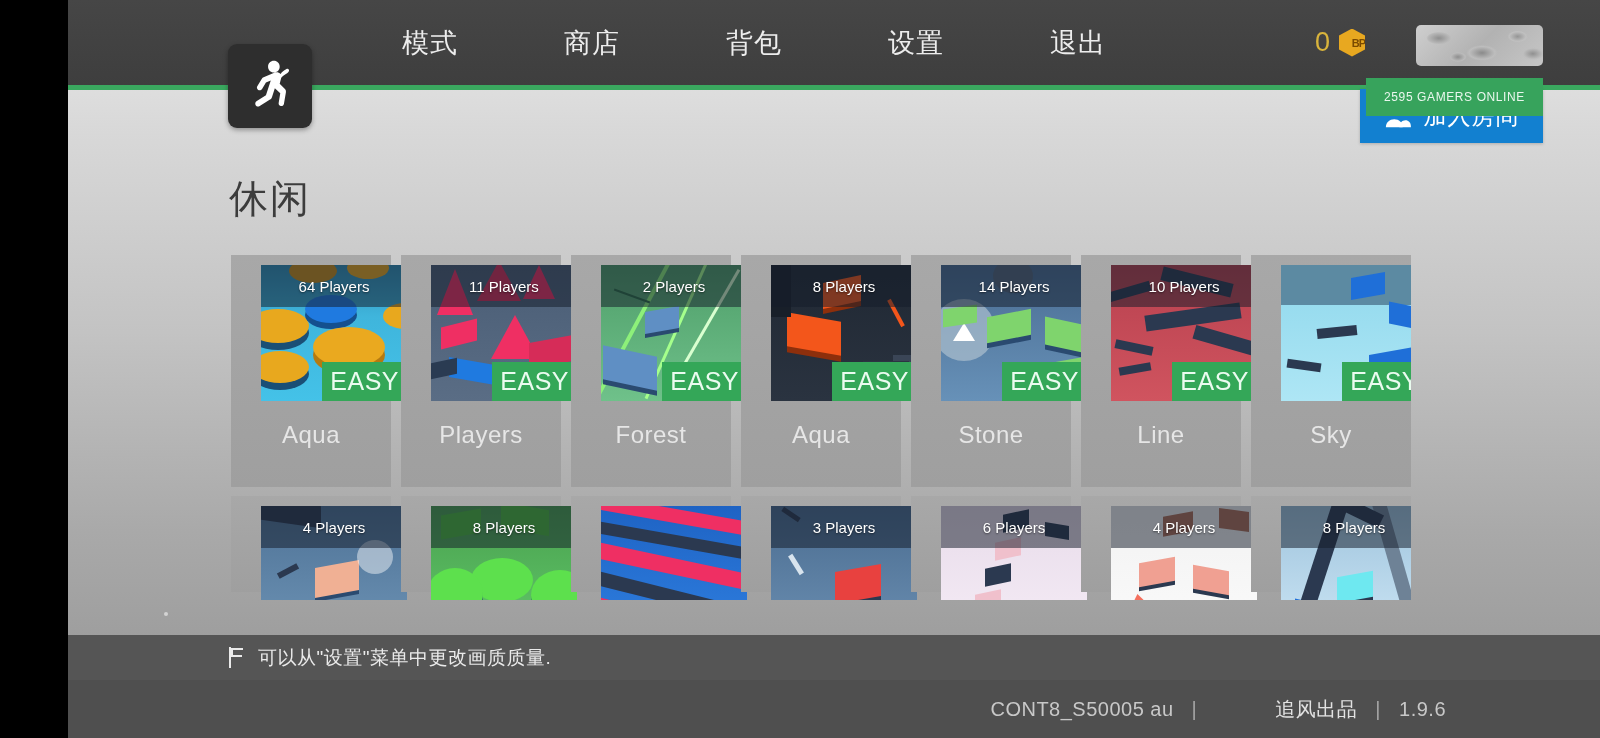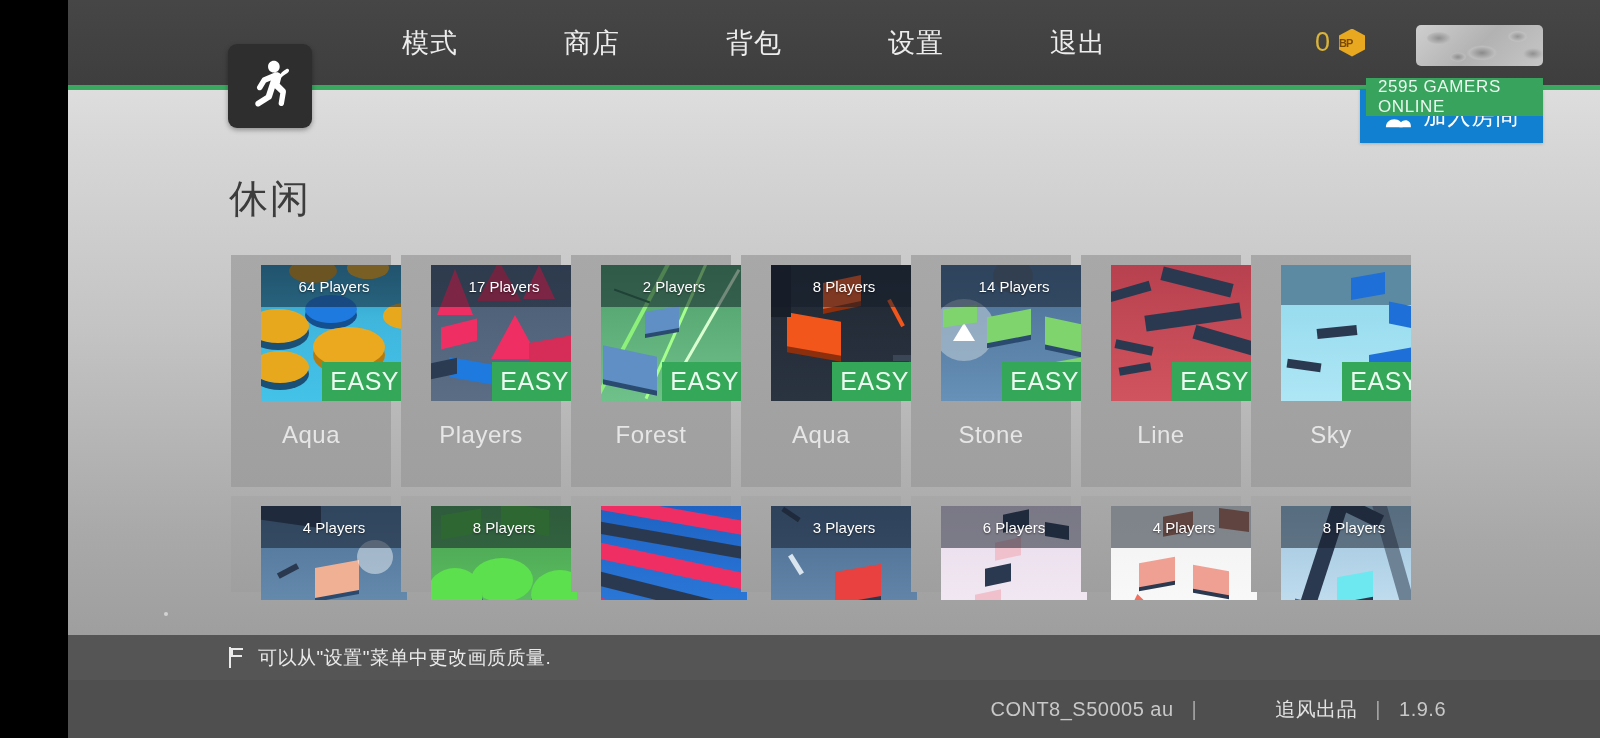--- a/index.html
+++ b/index.html
@@ -52,42 +52,42 @@
 
   .coin-wrap {
     position:absolute; right:235px; top:27px; display:flex; align-items:center; gap:9px;
   }
   .coin-count { color:#d9b43c; font-size:27px; }
   .coin-icon { width:26px; height:28px; position:relative; }
   .hexagon {
     width:26px; height:28px;
     background:#e8a820;
     clip-path:polygon(50% 0%,100% 25%,100% 75%,50% 100%,0% 75%,0% 25%);
-    display:flex; align-items:center; justify-content:flex-start;
+    display:flex; align-items:center; justify-content:flex-end;
   }
   .hexagon span { font-size:11px; color:#7a4a00; font-weight:bold; letter-spacing:-1px; }
 
   .avatar-strip {
     position:absolute; right:57px; top:25px; width:127px; height:41px;
     border-radius:5px; overflow:hidden;
     background:
       radial-gradient(ellipse 18px 9px at 18% 32%, #8f8f8f 0%, #b9b9b9 60%, transparent 70%),
       radial-gradient(ellipse 22px 11px at 52% 68%, #8a8a8a 0%, #bdbdbd 58%, transparent 72%),
       radial-gradient(ellipse 14px 8px at 80% 28%, #959595 0%, #c0c0c0 60%, transparent 72%),
       radial-gradient(ellipse 12px 7px at 33% 78%, #8d8d8d 0%, #bbb 60%, transparent 72%),
       radial-gradient(ellipse 16px 9px at 92% 70%, #909090 0%, #bebebe 60%, transparent 72%),
       linear-gradient(135deg,#cfcfcf 0%,#b2b2b2 50%,#c6c6c6 100%);
   }
 
   .online-badge {
     position:absolute; right:57px; top:78px; width:177px; height:38px;
     background:#37a35c; display:flex; align-items:center; justify-content:center;
     z-index:13;
   }
-  .online-badge span { color:#eaf7ee; font-size:17px; letter-spacing:.6px;padding-left:12px; }
+  .online-badge span { color:#eaf7ee; font-size:12px; letter-spacing:.6px; }
 
   
   .page-title {
     position:absolute; left:161px; top:172px;
     font-size:39px; color:#3c3c3c; letter-spacing:2px;
   }
 
   .join-btn {
     position:absolute; right:57px; top:89px; width:183px; height:54px;
     background:#1280d0; display:flex; align-items:center; justify-content:center; gap:12px;
@@ -262,21 +262,21 @@
                 <div class="shp" style="left:6px;top:4px;width:0;height:0;border-left:18px solid transparent;border-right:18px solid transparent;border-bottom:46px solid #ef2f63"></div>
                 <div class="shp" style="left:46px;top:-4px;width:0;height:0;border-left:22px solid transparent;border-right:22px solid transparent;border-bottom:40px solid #d62c58"></div>
                 <div class="shp" style="left:92px;top:0;width:0;height:0;border-left:16px solid transparent;border-right:16px solid transparent;border-bottom:34px solid #ef2f63"></div>
                 <div class="shp" style="left:60px;top:50px;width:0;height:0;border-left:24px solid transparent;border-right:24px solid transparent;border-bottom:44px solid #ef2f63"></div>
                 <div class="shp" style="left:10px;top:58px;width:36px;height:22px;background:#ef2f63;transform:skewY(-14deg)"></div>
                 <div class="shp" style="left:18px;top:96px;width:46px;height:20px;background:#1f7ae0;transform:skewY(10deg)"></div>
                 <div class="shp" style="left:98px;top:74px;width:44px;height:26px;background:#d62c58;transform:skewY(-10deg)"></div>
                 <div class="shp" style="left:-4px;top:96px;width:30px;height:16px;background:#2a3b52;transform:skewY(-12deg)"></div>
               </div>
               <div class="players-band">
-                <span>17 Players</span>
+                <span>11 Players</span>
               </div>
               <div class="diff-badge">
                 <span>EASY</span>
               </div>
             </div>
             <div class="card-name">Players</div>
           </div>
           <div class="card">
             <div class="thumb">
               <div class="thumb-art art-forest">
@@ -338,20 +338,23 @@
           <div class="card">
             <div class="thumb">
               <div class="thumb-art art-line">
                 <div class="shp" style="left:50px;top:10px;width:72px;height:14px;background:#2b3950;transform:rotate(14deg)"></div>
                 <div class="shp" style="left:34px;top:44px;width:96px;height:16px;background:#2b3950;transform:rotate(-8deg)"></div>
                 <div class="shp" style="left:82px;top:70px;width:74px;height:14px;background:#2b3950;transform:rotate(16deg)"></div>
                 <div class="shp" style="left:-6px;top:22px;width:46px;height:10px;background:#2b3950;transform:rotate(-16deg)"></div>
                 <div class="shp" style="left:4px;top:78px;width:38px;height:9px;background:#2b3950;transform:rotate(12deg)"></div>
                 <div class="shp" style="left:8px;top:100px;width:32px;height:8px;background:#2b3950;transform:rotate(-10deg)"></div>
               </div>
+              <div class="players-band">
+                <span>10 Players</span>
+              </div>
               <div class="diff-badge">
                 <span>EASY</span>
               </div>
             </div>
             <div class="card-name">Line</div>
           </div>
           <div class="card">
             <div class="thumb">
               <div class="thumb-art art-sky">
                 <div class="shp" style="left:0;top:0;width:146px;height:40px;background:#5c8aa2"></div>

